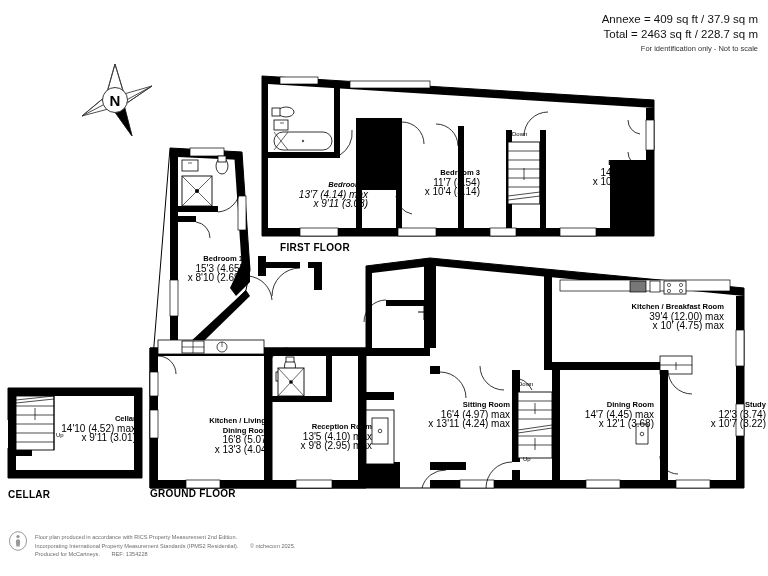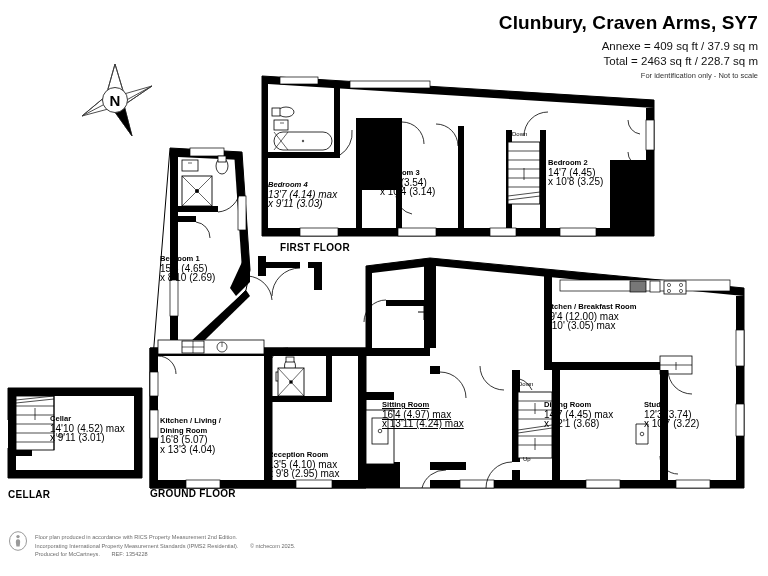--- a/index.html
+++ b/index.html
@@ -57,21 +57,21 @@
     position: absolute;
     left: 0;
     top: 0;
     width: 768px;
     height: 576px;
   }
 
   
   .rlabel {
     position: absolute;
-    text-align: left;
+    text-align: right;
     line-height: 9.5px;
     white-space: nowrap;
   }
   .rlabel .nm {
     font-size: 7.6px;
     font-weight: bold;
     display: block;
   }
   .rlabel .dim {
     font-size: 10px;
@@ -105,21 +105,20 @@
     color: #6d6d6d;
     padding-top: 2px;
   }
   #footer-text div { white-space: nowrap; }
   .f-ref { margin-left: 10px; }
 </style>
 </head>
 <body>
 
 <div id="header">
-  <div id="title">Clunbury, Craven Arms, SY7</div>
   <div class="area-line">Annexe = 409 sq ft / 37.9 sq m</div>
   <div class="area-line">Total = 2463 sq ft / 228.7 sq m</div>
   <div id="disclaimer">For identification only - Not to scale</div>
 </div>
 
 <div id="compass">
   <svg width="86" height="86" viewBox="0 0 86 86">
     <g stroke="#3a3a3a" stroke-width="0.9" fill="none">
       <path d="M43 6 L52 36 L80 28 L52 47 L60 78 L40 50 L10 58 L34 38 Z"></path>
       <path d="M43 6 L34 38 L10 58 L52 36 Z"></path>
@@ -386,49 +385,49 @@
 
 <div class="rlabel" style="left:160px; top:254px; width:83px;">
   <span class="nm">Bedroom 1</span>
   <span class="dim">15'3 (4.65)</span>
   <span class="dim">x 8'10 (2.69)</span>
 </div>
 
 <div class="rlabel" style="left:544px; top:302px; width:180px;">
   <span class="nm">Kitchen / Breakfast Room</span>
   <span class="dim">39'4 (12.00) max</span>
-  <span class="dim">x 10' (3.05) max</span>
+  <span class="dim">x 10' (4.75) max</span>
 </div>
 
 <div class="rlabel" style="left:160px; top:390px; width:110px;margin-top:26px;">
   <span class="nm">Kitchen / Living /</span>
   <span class="nm">Dining Room</span>
   <span class="dim">16'8 (5.07)</span>
   <span class="dim">x 13'3 (4.04)</span>
 </div>
 
-<div class="rlabel" style="left:268px; top:450px; width:104px;">
+<div class="rlabel" style="left:268px; top:422px; width:104px;">
   <span class="nm">Reception Room</span>
   <span class="dim">13'5 (4.10) max</span>
   <span class="dim">x 9'8 (2.95) max</span>
 </div>
 
-<div class="rlabel" style="left:382px; top:400px; width:128px;text-decoration:underline;">
+<div class="rlabel" style="left:382px; top:400px; width:128px;">
   <span class="nm">Sitting Room</span>
   <span class="dim">16'4 (4.97) max</span>
   <span class="dim">x 13'11 (4.24) max</span>
 </div>
 
 <div class="rlabel" style="left:544px; top:400px; width:110px;">
   <span class="nm">Dining Room</span>
   <span class="dim">14'7 (4.45) max</span>
   <span class="dim">x 12'1 (3.68)</span>
 </div>
 
-<div class="rlabel" style="left:644px; top:400px; width:86px;">
+<div class="rlabel" style="left:680px; top:400px; width:86px;">
   <span class="nm">Study</span>
   <span class="dim">12'3 (3.74)</span>
   <span class="dim">x 10'7 (3.22)</span>
 </div>
 
 <div class="rlabel" style="left:50px; top:414px; width:86px;">
   <span class="nm">Cellar</span>
   <span class="dim">14'10 (4.52) max</span>
   <span class="dim">x 9'11 (3.01)</span>
 </div>

